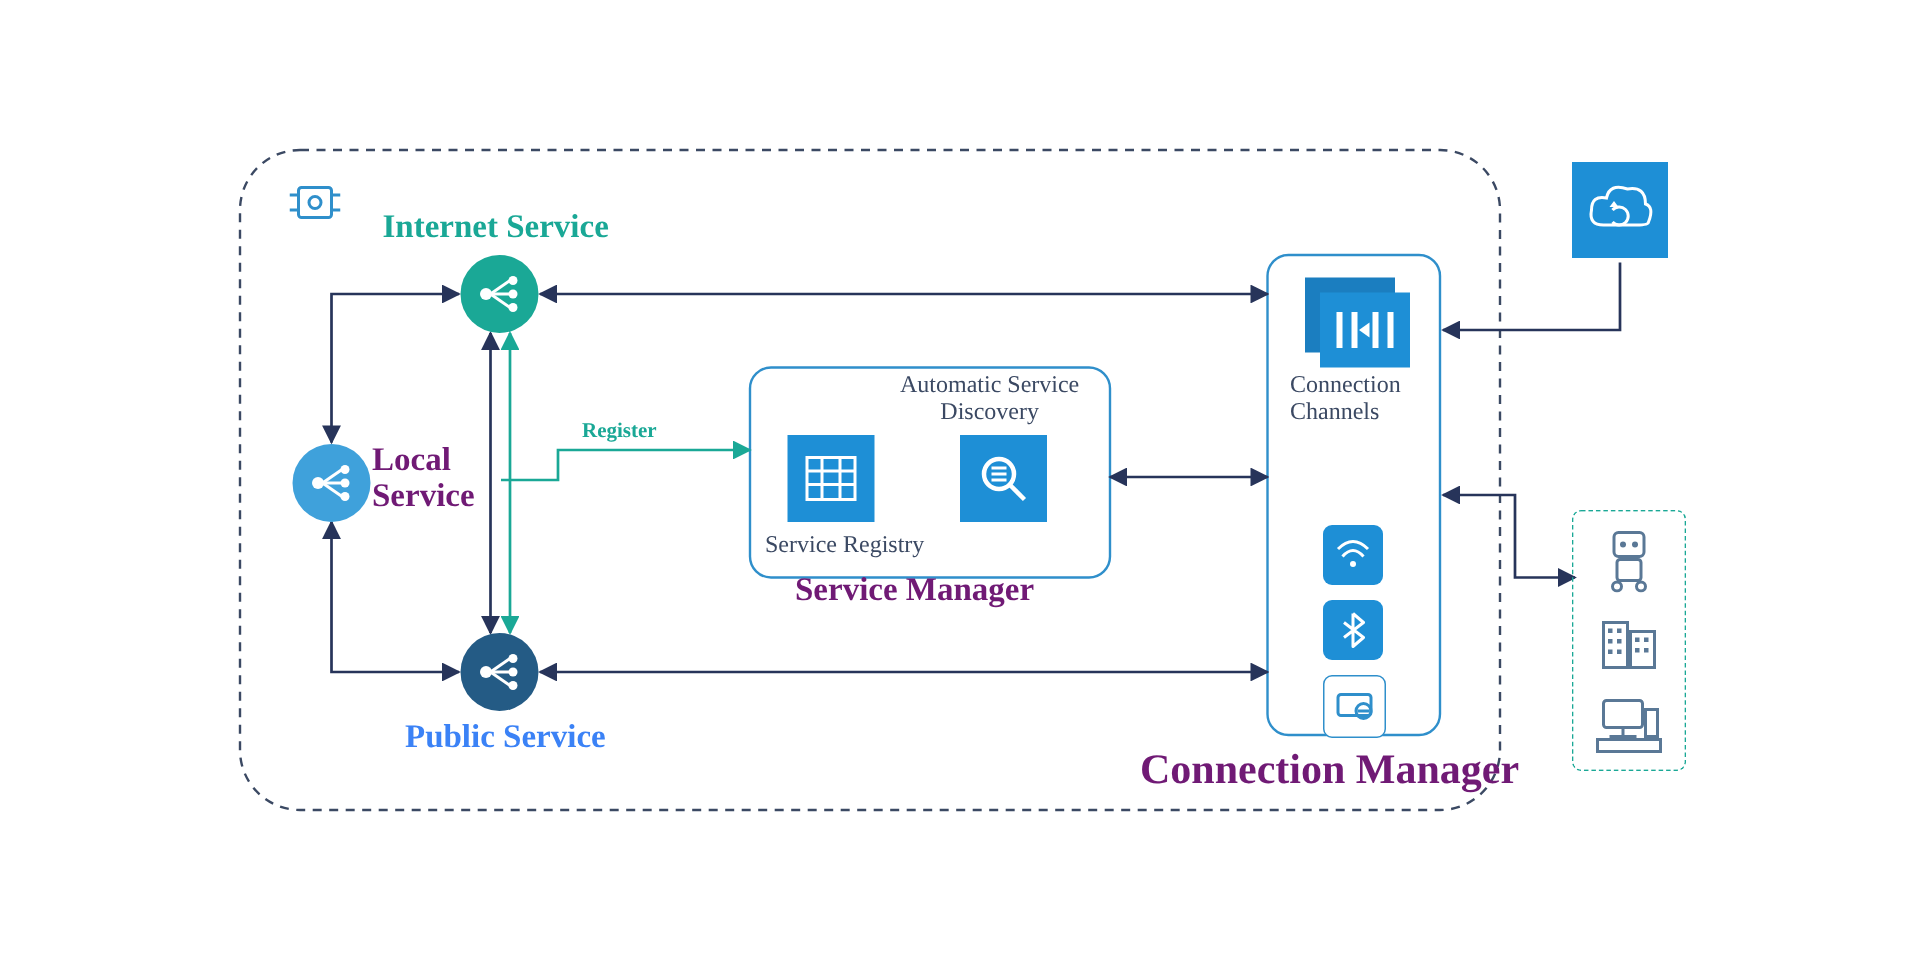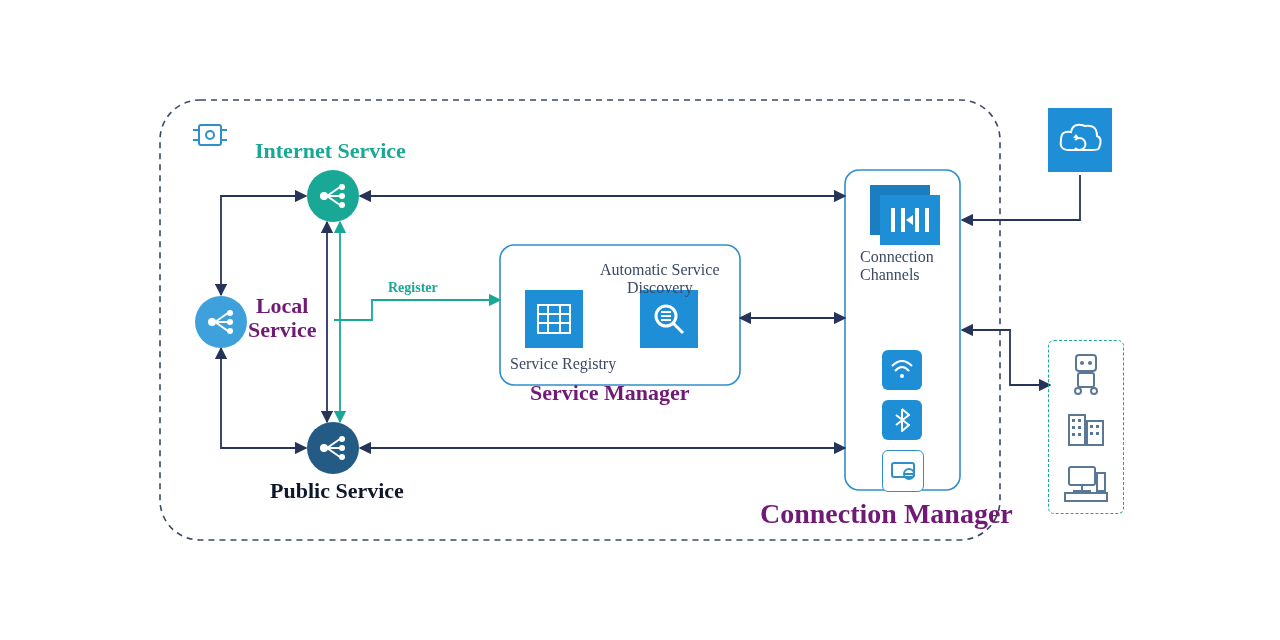--- a/index.html
+++ b/index.html
@@ -9,25 +9,24 @@
     height: 640px;
     background: #ffffff;
     font-family: Georgia, 'Times New Roman', serif;
     position: relative;
   }
   svg { display: block; }
   .label {
     position: absolute;
     font-weight: bold;
     white-space: pre;
-    text-align: center;
   }
   .label-teal   { color: #1aa896; }
   .label-blue   { color: #701a75; }
-  .label-navy   { color: #0f172a; }
+  .label-navy   { color: #3b82f6; }
   .small-label  { color: #3b4963; font-size: 16px; font-weight: normal; }
   .node-circle {
     position: absolute;
     width: 52px;
     height: 52px;
     border-radius: 50%;
     display: flex;
     align-items: center;
     justify-content: center;
   }
@@ -254,19 +253,19 @@
 Service</div>
 
 <div class="label label-navy" style="left:270px;top:478px;font-size:22px">Public Service</div>
 
 <div class="label label-teal" style="left:388px;top:280px;font-size:14px">Register</div>
 
 <div class="label label-blue" style="left:530px;top:380px;font-size:22px">Service Manager</div>
 
 <div class="small-label label" style="left:510px;top:355px">Service Registry</div>
 
-<div class="small-label label" style="left:600px;top:261px;">Automatic Service
+<div class="small-label label" style="left:600px;top:248px;text-align:center">Automatic Service
 Discovery</div>
 
 <div class="label label-blue" style="left:760px;top:498px;font-size:28px">Connection Manager</div>
 
 <div class="small-label label" style="left:860px;top:248px;text-align:left">Connection
 Channels</div>
 
 </body></html>

